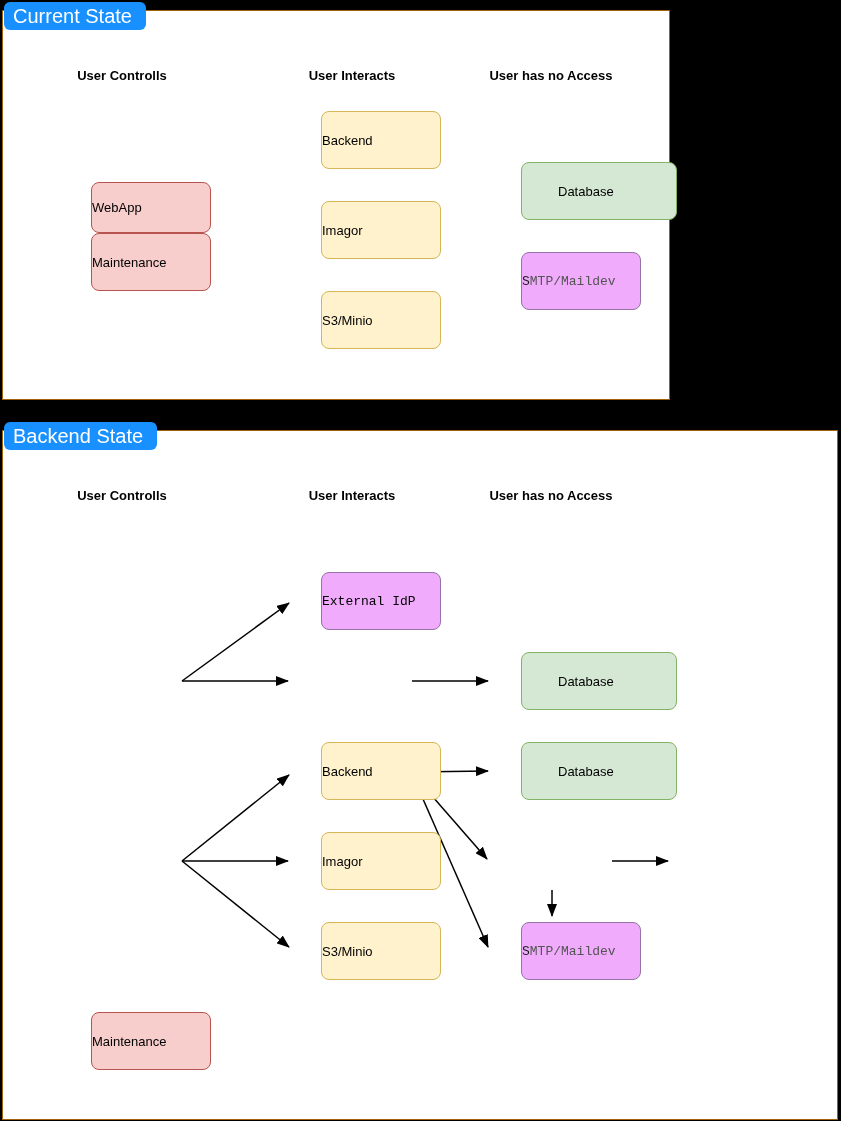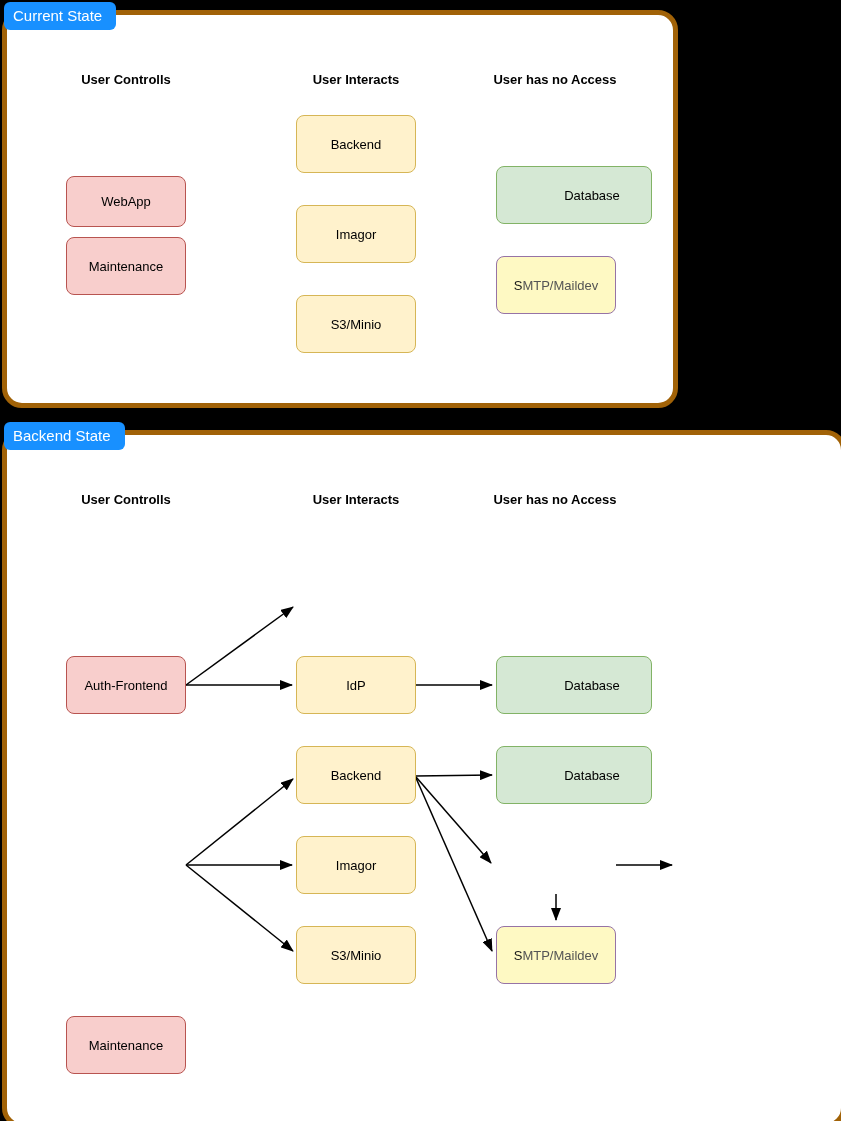--- a/index.html
+++ b/index.html
@@ -1,49 +1,49 @@
 <!DOCTYPE html>
 <html><head>
 <meta charset="utf-8">
 <style>
   html,body{margin:0;padding:0;background:#000;}
   .canvas{position:relative;width:841px;height:1121px;background:#000;overflow:hidden;
           font-family:"Liberation Sans","DejaVu Sans",sans-serif;}
-  .panel{position:absolute;background:#fff;border:5px solid #a16207;border-radius:20px;}
+  .panel{position:absolute;background:#fff;border:1px solid #a16207;border-radius:0;}
   #panel-current{left:2px;top:10px;width:666px;height:388px;}
   #panel-desired{left:2px;top:430px;width:834px;height:688px;}
   .state-tag{position:absolute;height:28px;line-height:28px;background:#1890FF;color:#fff;
-             border-radius:6px;font-size:15px;padding:0 14px 0 9px;z-index:5;}
+             border-radius:6px;font-size:20px;padding:0 14px 0 9px;z-index:5;}
   .col-header{position:absolute;width:200px;text-align:center;font-size:13px;font-weight:bold;color:#000;}
   .node{position:absolute;width:118px;height:56px;border-radius:8px;display:flex;
-        align-items:center;justify-content:center;text-align:center;font-size:13px;color:#000;
-        border:1.5px solid;box-sizing:content-box;}
+        align-items:center;justify-content:flex-start;text-align:center;font-size:13px;color:#000;
+        border:1.5px solid;box-sizing:content-box;margin-left:29px;}
   .node .lbl{white-space:pre-line;}
   .red{background:#F8CECC;border-color:#B85450;}
   .yellow{background:#FFF2CC;border-color:#D6B656;}
   .green{background:#D5E8D4;border-color:#82B366;padding-left:36px;}
-  .purple{background:#fef9c3;border-color:#9673A6;}
+  .purple{background:#f0abfc;border-color:#9673A6;font-family:Liberation Mono, monospace;}
   .muted{color:#545454;}
   .first-letter{color:#1a1a1a;}
   svg.edges{position:absolute;left:0;top:0;pointer-events:none;}
   svg.edges line{stroke:#000;stroke-width:1.5;}
 </style>
 </head>
 <body>
 
 <div class="canvas">
 
   <div class="state-tag" style="left:4px;top:2px;">Current State</div>
 
   <div class="panel" id="panel-current">
     <div class="col-header" style="left:19px;top:57px;">User Controlls</div>
     <div class="col-header" style="left:249px;top:57px;">User Interacts</div>
     <div class="col-header" style="left:448px;top:57px;">User has no Access</div>
 
-    <div class="node red" style="left:59px;top:161px;height:49px;">
+    <div class="node red" style="left:59px;top:171px;height:49px;">
       <span class="lbl">WebApp</span>
     </div>
     <div class="node red" style="left:59px;top:222px;">
       <span class="lbl">Maintenance</span>
     </div>
 
     <div class="node yellow" style="left:289px;top:100px;">
       <span class="lbl">Backend</span>
     </div>
     <div class="node yellow" style="left:289px;top:190px;">
@@ -80,27 +80,24 @@
       <line x1="179" y1="430" x2="286" y2="344" marker-end="url(#arrow)"></line>
       <line x1="179" y1="430" x2="285" y2="430" marker-end="url(#arrow)"></line>
       <line x1="179" y1="430" x2="286" y2="516" marker-end="url(#arrow)"></line>
       <line x1="409" y1="341" x2="485" y2="340" marker-end="url(#arrow)"></line>
       <line x1="409" y1="342" x2="484" y2="428" marker-end="url(#arrow)"></line>
       <line x1="409" y1="343" x2="485" y2="516" marker-end="url(#arrow)"></line>
       <line x1="609" y1="430" x2="665" y2="430" marker-end="url(#arrow)"></line>
       <line x1="549" y1="459" x2="549" y2="485" marker-end="url(#arrow)"></line>
     </svg>
 
+    <div class="node purple" style="left:289px;top:141px;">
+      <span class="lbl">External IdP</span>
+    </div>
 
-    <div class="node red" style="left:59px;top:221px;">
-      <span class="lbl">Auth-Frontend</span>
-    </div>
-    <div class="node yellow" style="left:289px;top:221px;">
-      <span class="lbl">IdP</span>
-    </div>
     <div class="node green" style="left:489px;top:221px;">
       <span class="lbl">Database</span>
     </div>
 
     <div class="node yellow" style="left:289px;top:311px;">
       <span class="lbl">Backend</span>
     </div>
     <div class="node green" style="left:489px;top:311px;">
       <span class="lbl">Database</span>
     </div>

